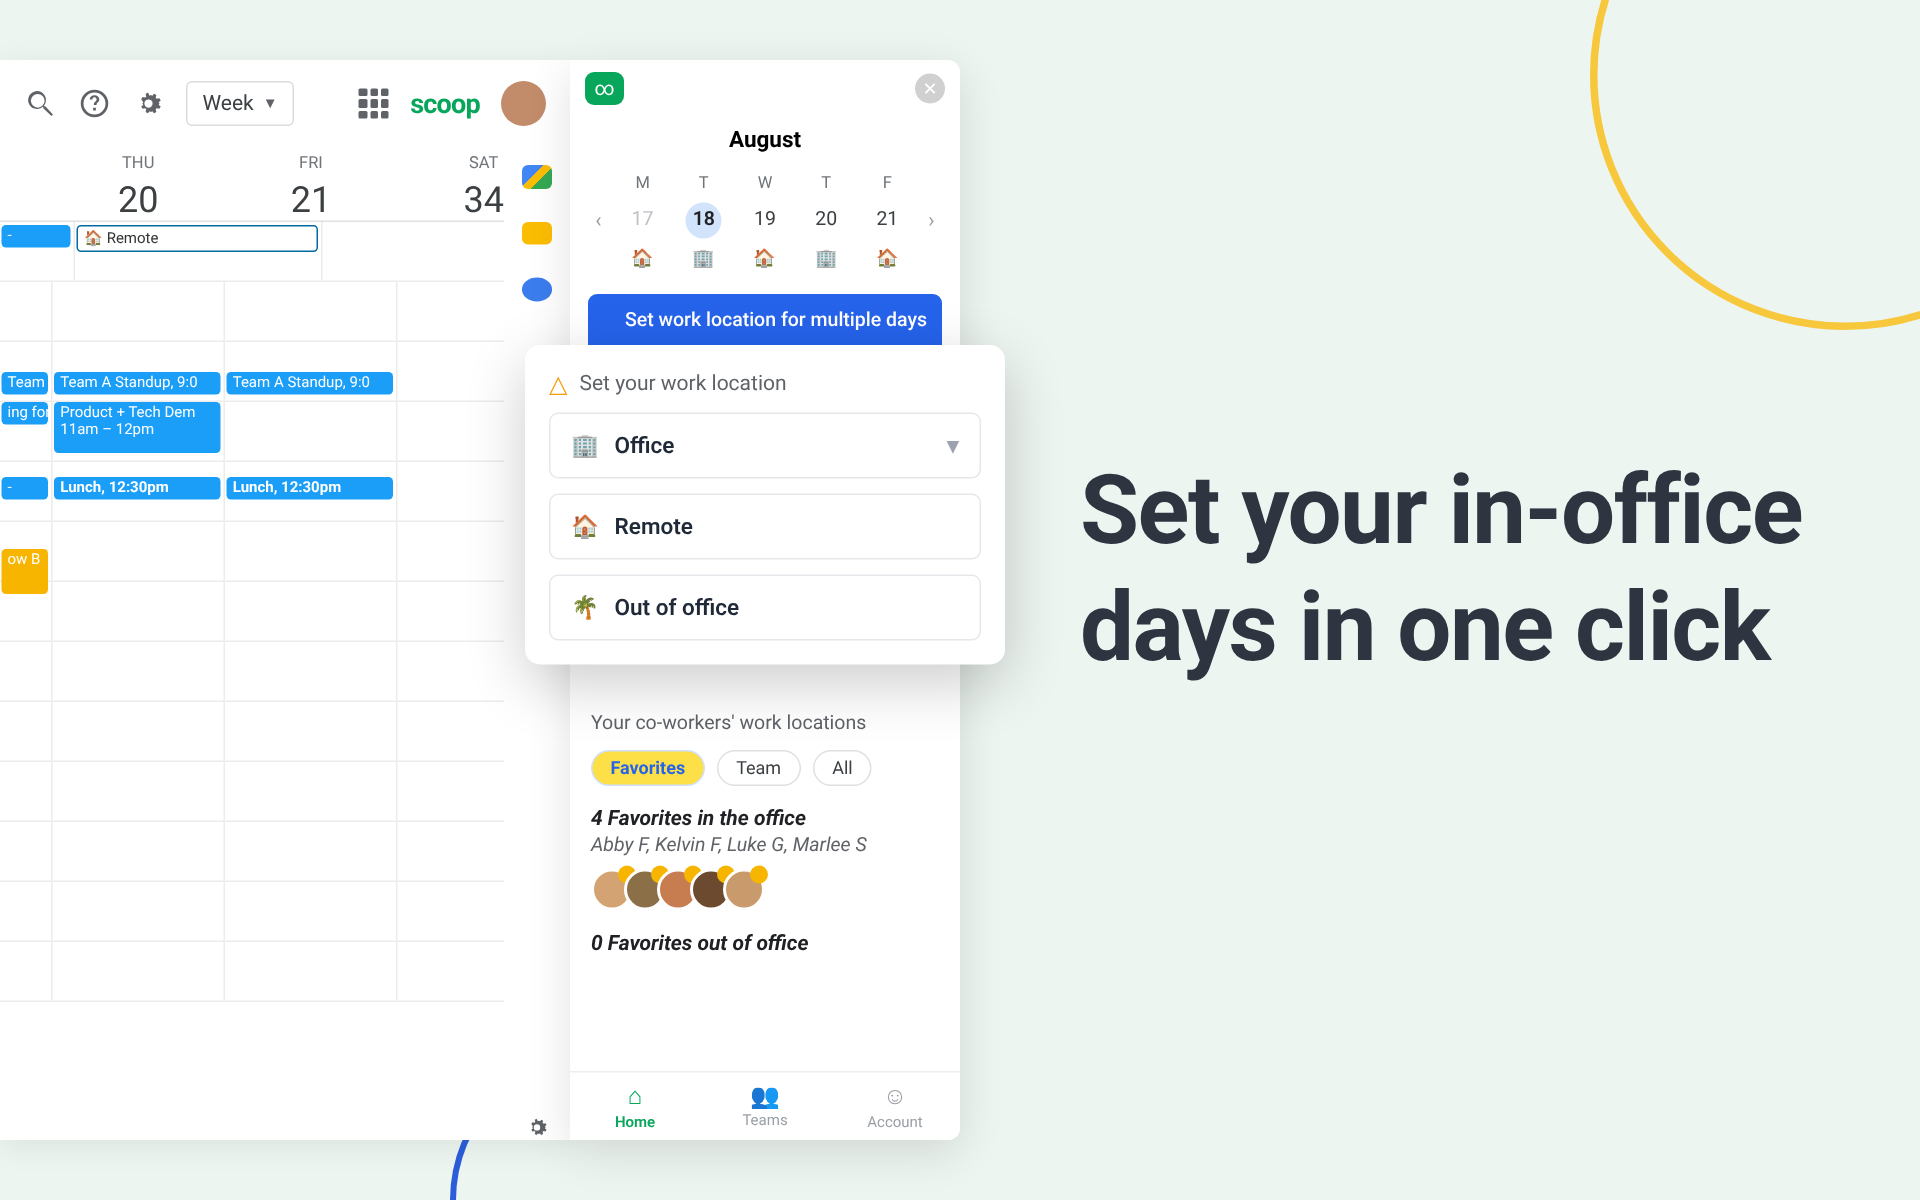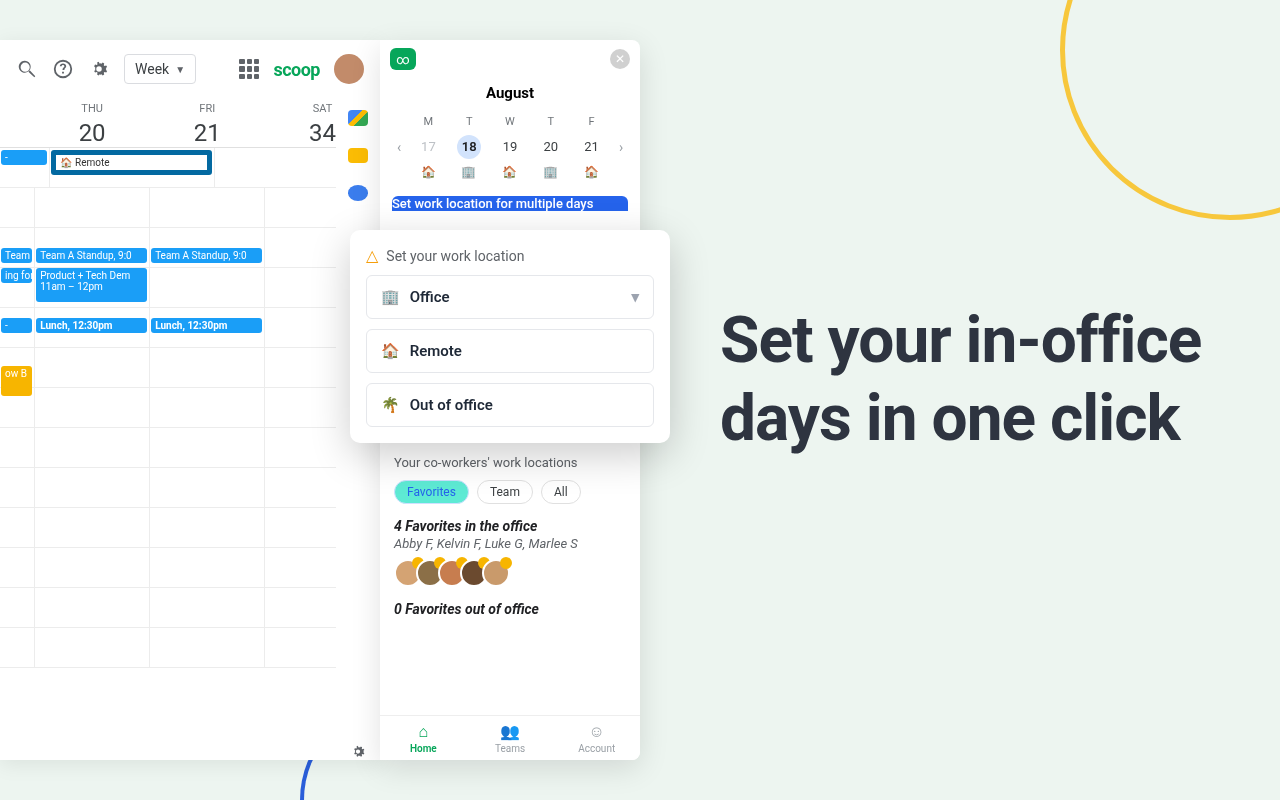--- a/index.html
+++ b/index.html
@@ -51,26 +51,26 @@
 .close-circ { width: 20px; height: 20px; border-radius: 50%; background: #d0d0d0; color:#fff; display:flex; align-items:center; justify-content:center; font-size:12px; }
 .month { text-align:center; font-weight:700; font-size:15px; padding: 6px 0 10px; }
 .mini-cal { padding: 0 10px; }
 .mini-row { display:flex; align-items:center; }
 .mini-arrow { width: 18px; color:#9aa0a6; font-size: 14px; text-align:center; }
 .mini-cell { flex:1; text-align:center; font-size: 11px; color:#70757a; padding: 3px 0; }
 .mini-date { font-size: 13px; color:#3c4043; padding: 5px 0; border-radius: 50%; }
 .mini-date.active { background:#d2e3fc; color:#202124; font-weight:600; width:24px; height:24px; margin: 0 auto; line-height:24px; padding:0; }
 .mini-date.dim { color:#bdc1c6; }
 .mini-ico { font-size: 12px; }
-.btn-blue { background:#2563eb; color:#fff; border:none; border-radius: 6px 6px 0 0; font-size: 13px; font-weight: 500; margin: 14px 12px 0; display:block; text-align:left; cursor:pointer; width: calc(100% - 24px); }
+.btn-blue { background:#2563eb; color:#fff; border:none; border-radius: 6px 6px 0 0; padding: 10px; font-size: 13px; font-weight: 500; margin: 14px 12px 0; display:block; text-align:right; cursor:pointer; width: calc(100% - 24px); }
 .section { padding: 14px 14px 0; }
 .sec-title { font-size: 13px; color:#5f6368; margin-bottom: 10px; }
 .chips { display:flex; gap: 8px; }
 .chip { border: 1px solid #e0e0e0; border-radius: 14px; padding: 4px 12px; font-size: 12px; color:#3c4043; cursor:pointer; }
-.chip.on { background:#5eead4; border-color:#cfe0ff; color:#2563eb; font-weight:400; }
+.chip.on { background:#fde047; border-color:#cfe0ff; color:#2563eb; font-weight:700; }
 .fav-block { margin-top: 14px; font-style: italic; }
 .fav-h { font-weight:700; font-size:14px; color:#202124; }
 .fav-sub { font-size:13px; color:#5f6368; margin-top:2px; line-height:1.3; }
 .fav-avatars { display:flex; margin-top: 6px; }
 .fav-av { width: 28px; height: 28px; border-radius:50%; border:2px solid #fff; margin-left:-6px; position:relative; }
 .fav-av:first-child { margin-left:0; }
 .fav-av .star { position:absolute; top:-4px; right:-4px; width:12px; height:12px; background:#f7b500; border-radius:50%; }
 .bottom-nav { position:absolute; bottom:0; left:0; right:0; display:flex; border-top:1px solid #eee; padding: 6px 0; background:#fff; }
 .bn-item { flex:1; text-align:center; font-size:10px; color:#9aa0a6; cursor:pointer; }
 .bn-item.active { color:#07a65a; font-weight:600; }
@@ -143,21 +143,21 @@
           <div class="day-name">SAT</div>
           <div class="day-num">34</div>
         </div>
     </div>
     <div class="rows">
       <div class="hour-row">
         <div class="hour-cell" style="flex:0.3">
             <div class="evt" style="top:2px">-</div>
           </div>
         <div class="hour-cell">
-            <div class="evt" style="top:2px;background:#fff;color:#333;border:5px solid #0369a1">🏠 Remote</div>
+            <div class="evt" style="top:2px;background:#fff;color:#333;border:1px solid #0369a1">🏠 Remote</div>
           </div>
         <div class="hour-cell"></div>
       </div>
       <div class="hour-row">
           <div class="hour-cell" style="flex:0.3"></div>
           <div class="hour-cell"></div>
           <div class="hour-cell"></div>
           <div class="hour-cell"></div>
         </div>
       <div class="hour-row">

